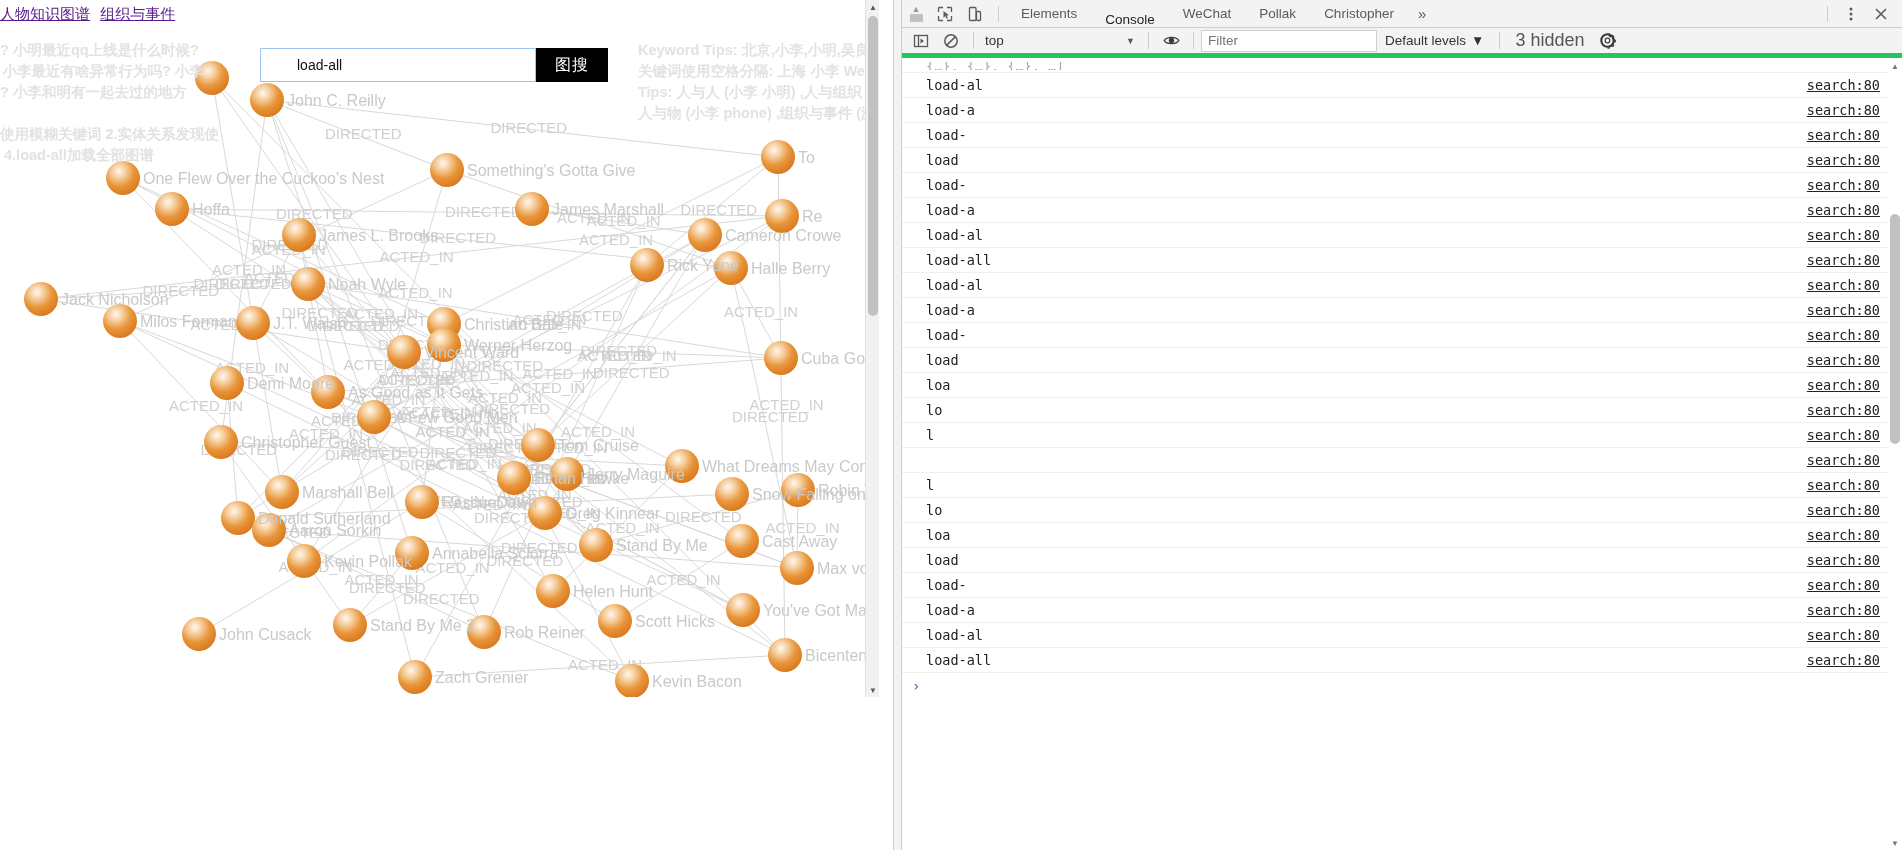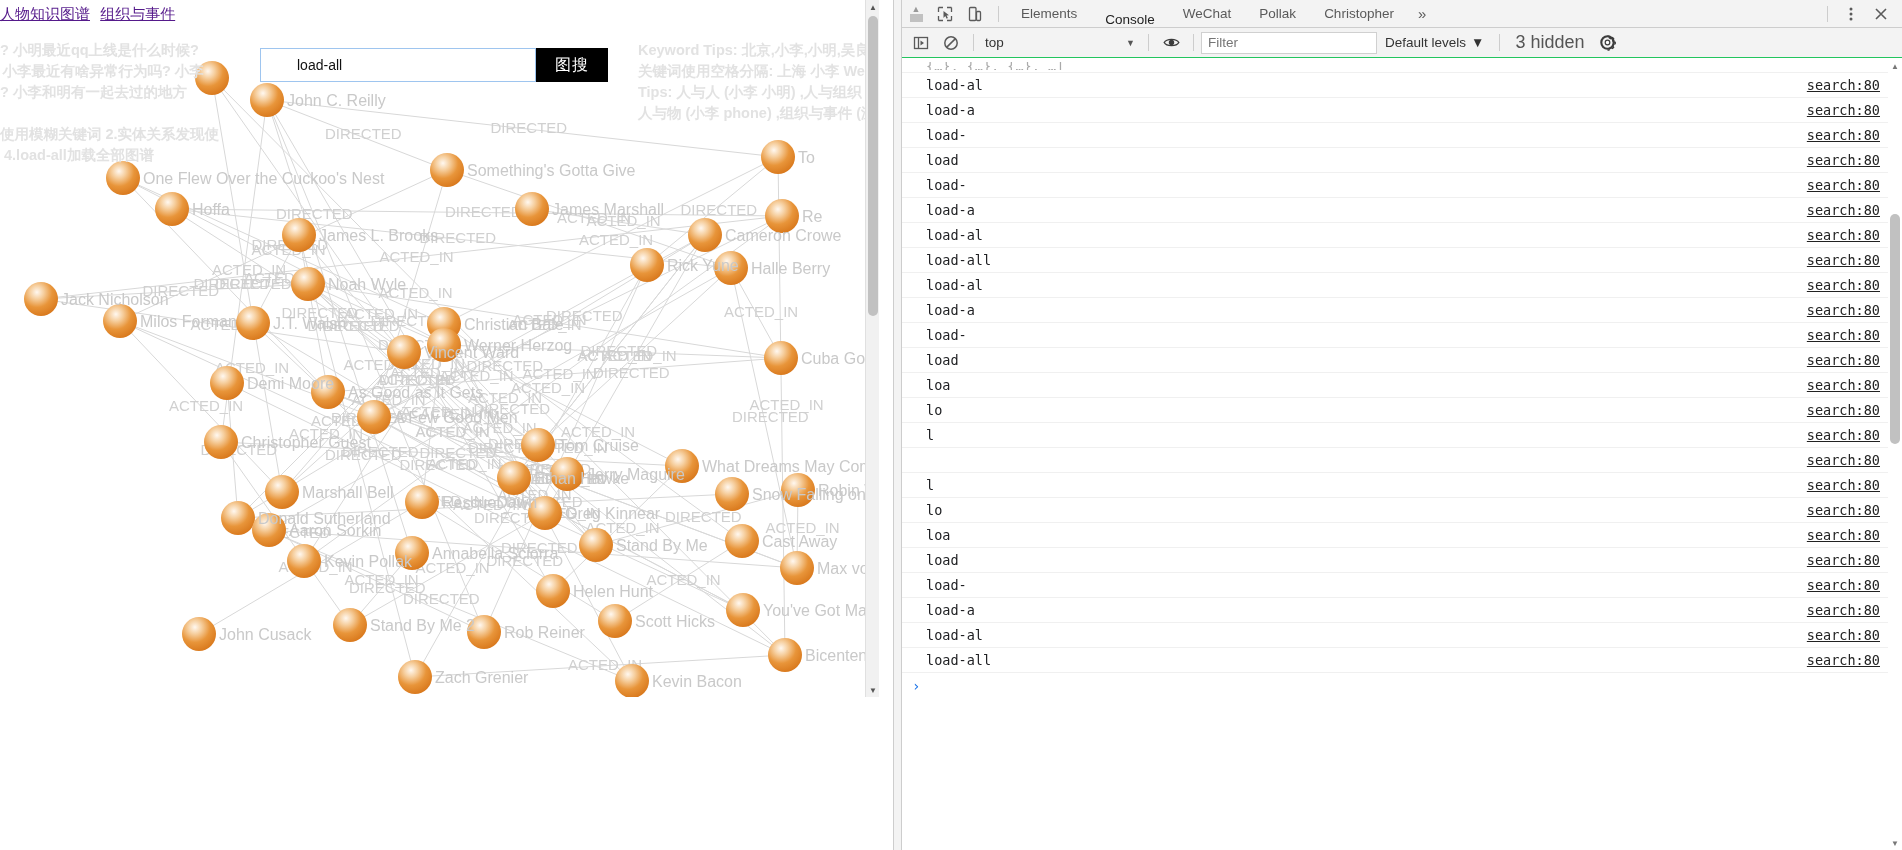--- a/index.html
+++ b/index.html
@@ -196,21 +196,21 @@
     height: 28px; padding: 0 10px; display: flex; align-items: center;
     color: #5a5a5a; font-size: 15px; cursor: pointer;
   }
   .dt-spacer { flex: 1 1 auto; }
 
   
   #console-toolbar {
     position: relative;
     height: 30px; width: 100%;
     background: #f3f3f3;
-    border-bottom: 1px solid #22c55e;
+    border-bottom: 5px solid #22c55e;
     display: flex; align-items: center;
     padding-left: 4px;
   }
   .ct-btn {
     width: 30px; height: 26px;
     display: flex; align-items: center; justify-content: center;
     cursor: pointer;
   }
   .ct-sep { width: 1px; height: 17px; background: #cdcdcd; margin: 0 7px; }
   .ct-select {

